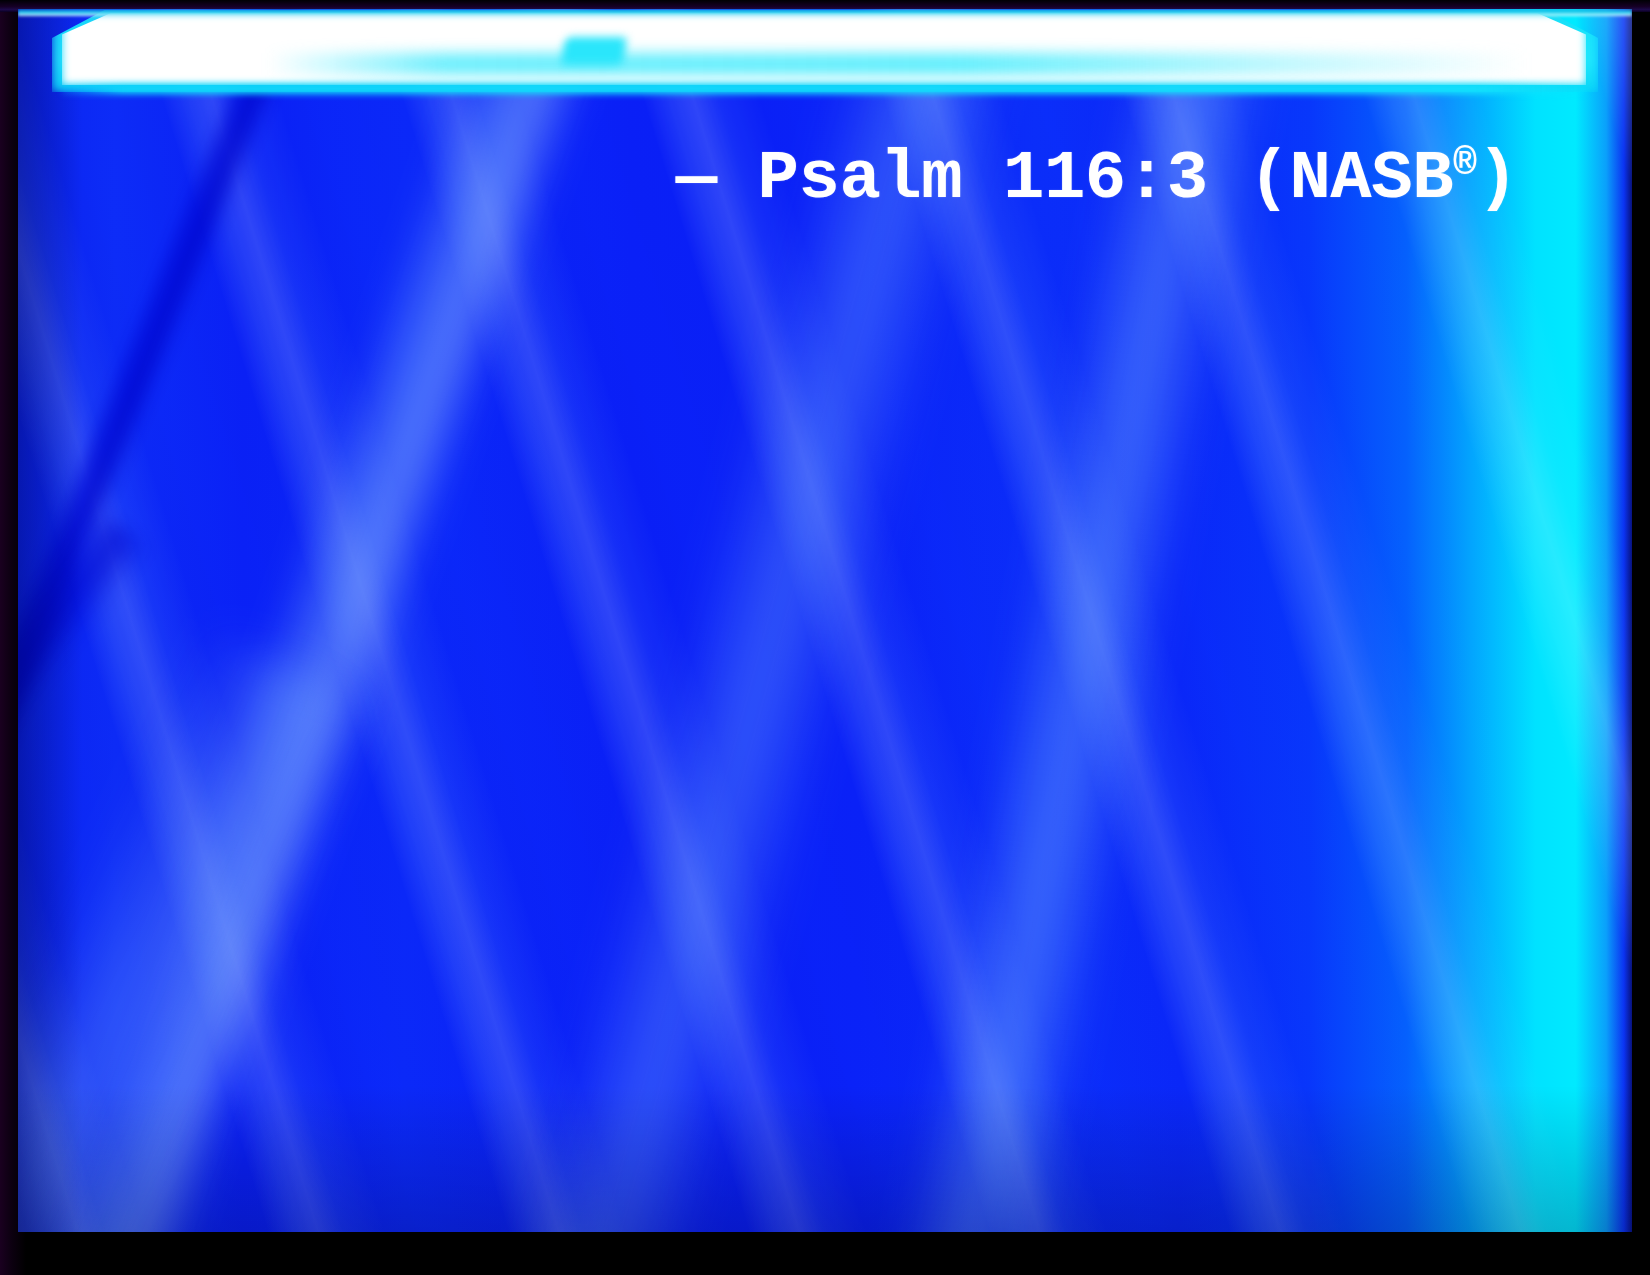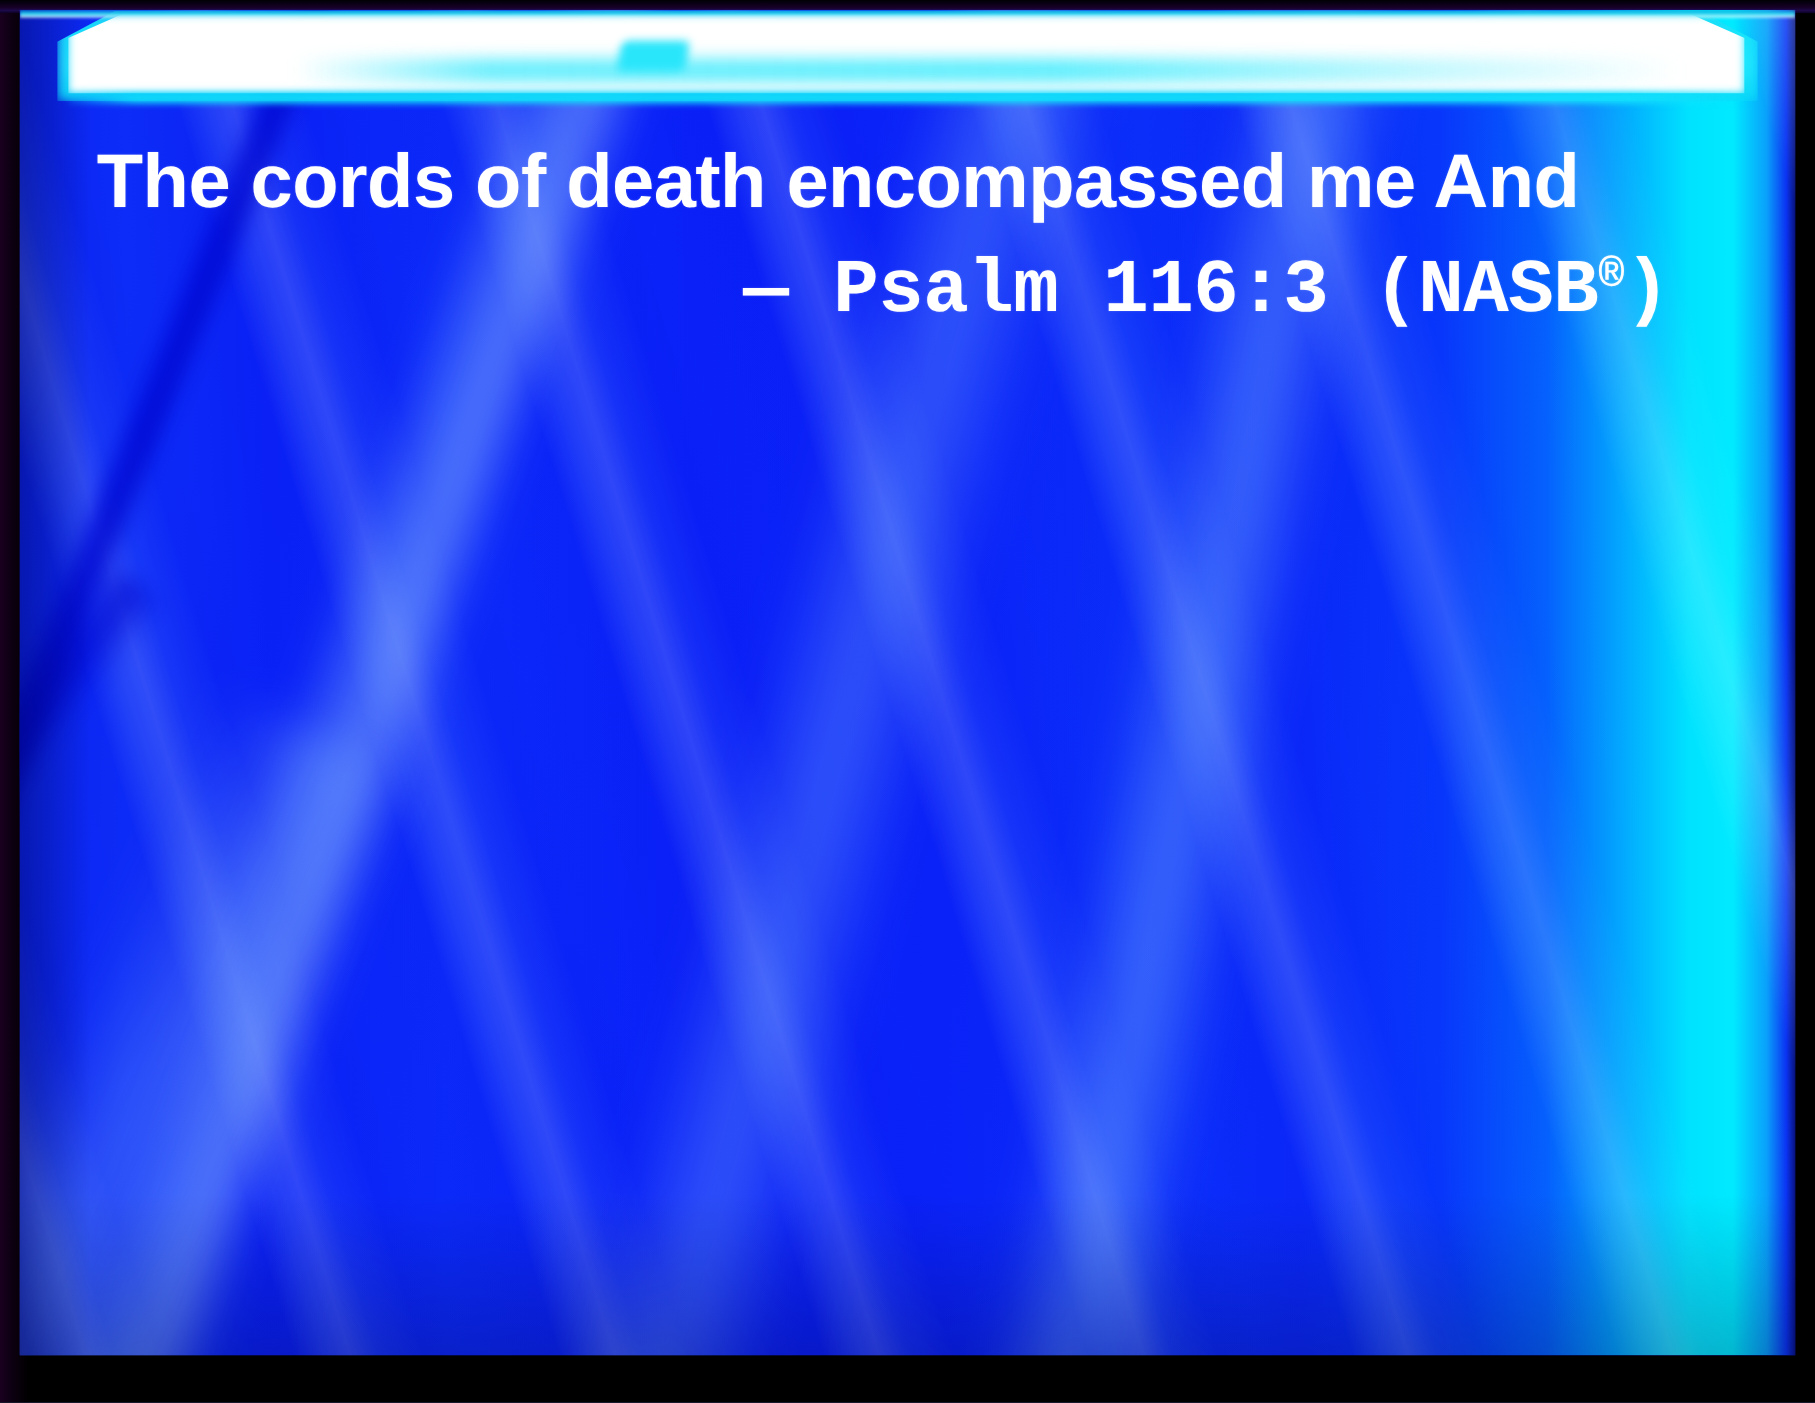--- a/index.html
+++ b/index.html
@@ -288,20 +288,19 @@
     <div id="top-glow-wrap">
       <div id="top-glow-cyan"></div>
       <div id="top-glow-white"></div>
       <div id="top-glow-innercyan"></div>
       <div id="top-glow-blob"></div>
       <div id="top-underline"></div>
       <div id="top-hairline"></div>
     </div>
 
     <div id="verse-block">
-      <div class="verse-line">The cords of death encompassed me And</div>
 
       <div id="verse-reference"><span>—</span><span>&nbsp;</span><span>Psalm 116:3</span><span>&nbsp;</span><span>(</span><span>NASB</span><span class="reg-mark">®</span><span>)</span>
       </div>
     </div>
 
   </div>
 </div>
 
 </body></html>

